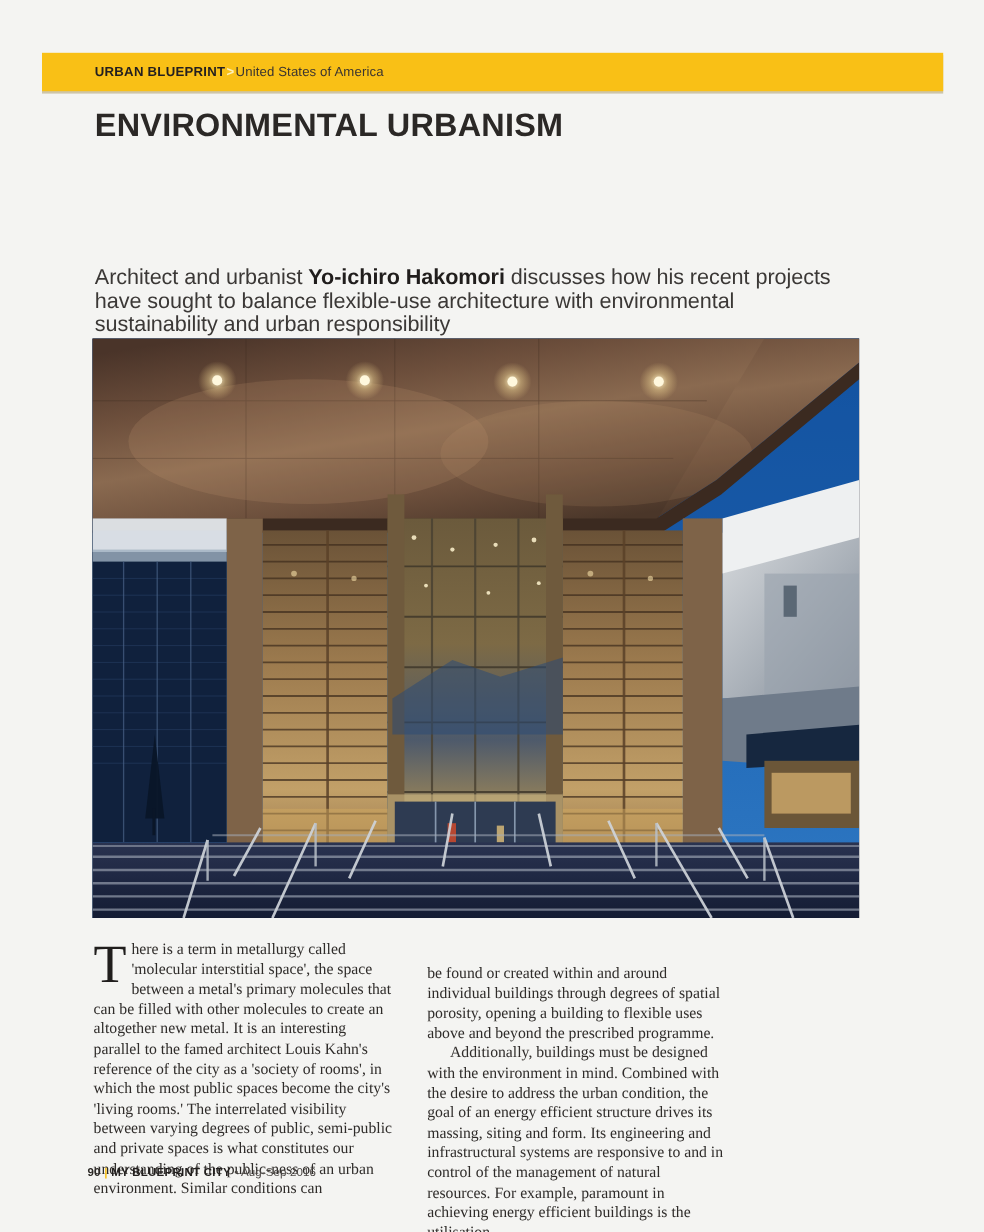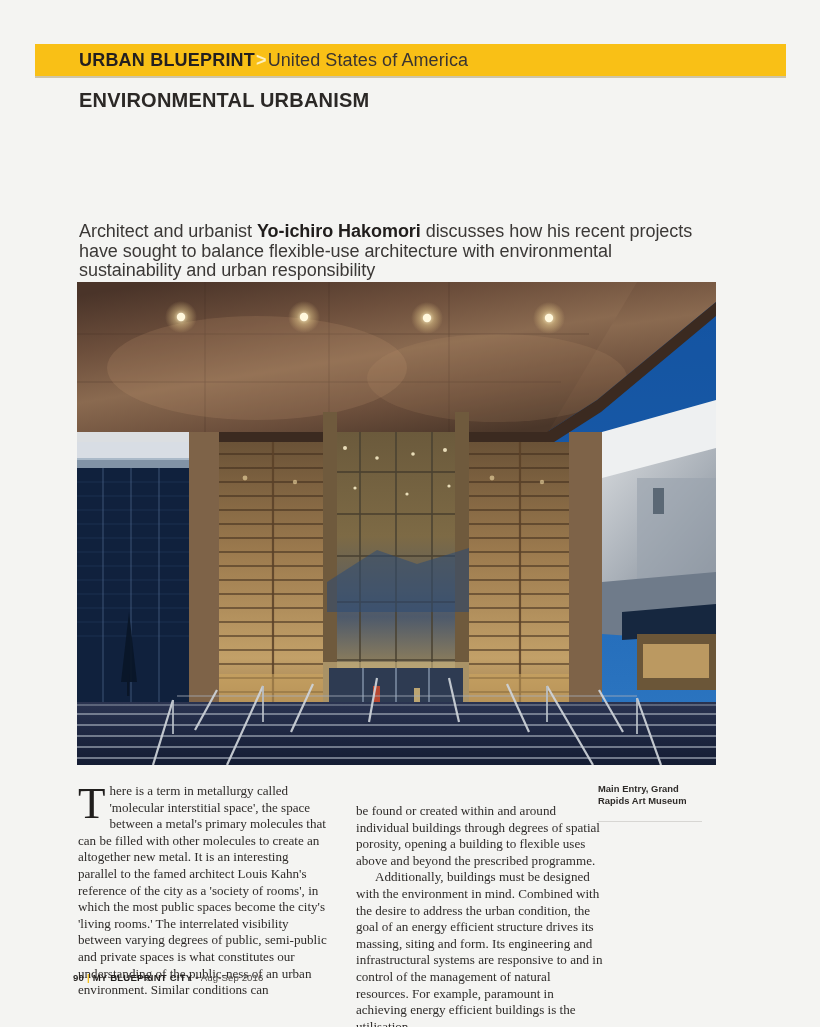--- a/index.html
+++ b/index.html
@@ -30,21 +30,21 @@
     top: 44px;
     width: 751px;
     height: 32px;
     background: #f9c016;
     box-shadow: 0 2px 0 rgba(120,90,0,0.30);
     display: flex;
     align-items: center;
   }
   .kicker-text {
     margin-left: 44px;
-    font-size: 18px;
+    font-size: 11px;
     letter-spacing: 0.1px;
     white-space: nowrap;
   }
   .kicker-section {
     font-weight: bold;
     color: #231f20;
     letter-spacing: 0.2px;
   }
   .kicker-sep {
     color: #fdf0bd;
@@ -54,21 +54,21 @@
   .kicker-country {
     color: #3a3431;
     font-weight: normal;
   }
 
   
   .eyebrow {
     position: absolute;
     left: 79px;
     top: 89px;
-    font-size: 20px;
+    font-size: 27px;
     font-weight: bold;
     color: #2b2826;
     letter-spacing: 0.2px;
   }
   .headline {
     position: absolute;
     left: 77px;
     top: 116px;
     width: 620px;
     font-size: 38px;
@@ -422,27 +422,20 @@
         <path d="M96,418 L96,452"></path>
         <path d="M186,404 L186,440"></path>
         <path d="M470,404 L470,440"></path>
         <path d="M560,416 L560,452"></path>
       </g>
 
       <rect x="0" y="0" width="639" height="483" fill="none" stroke="#000" stroke-width="0"></rect>
     </svg>
   </figure>
 
-  <div class="caption">
-    <div class="caption-text">
-      <span>Main Entry, Grand</span><br>
-      <span>Rapids Art Museum</span>
-    </div>
-    <div class="caption-rule"></div>
-  </div>
 
   <div class="col col-1">
     <p><span class="dropcap">T</span><span>here is a term in metallurgy called 'molecular interstitial space', the space between a metal's primary molecules that can be filled with other molecules to create an altogether new metal. It is an interesting parallel to the famed architect Louis Kahn's reference of the city as a 'society of rooms', in which the most public spaces become the city's 'living rooms.' The interrelated visibility between varying degrees of public, semi-public and private spaces is what constitutes our understanding of the public-ness of an urban environment. Similar conditions can</span></p>
   </div>
 
   <div class="col col-2">
     <p>be found or created within and around individual buildings through degrees of spatial porosity, opening a building to flexible uses above and beyond the prescribed programme.</p>
     <p class="indent">Additionally, buildings must be designed with the environment in mind. Combined with the desire to address the urban condition, the goal of an energy efficient structure drives its massing, siting and form. Its engineering and infrastructural systems are responsive to and in control of the management of natural resources. For example, paramount in achieving energy efficient buildings is the utilisation</p>
   </div>
 

